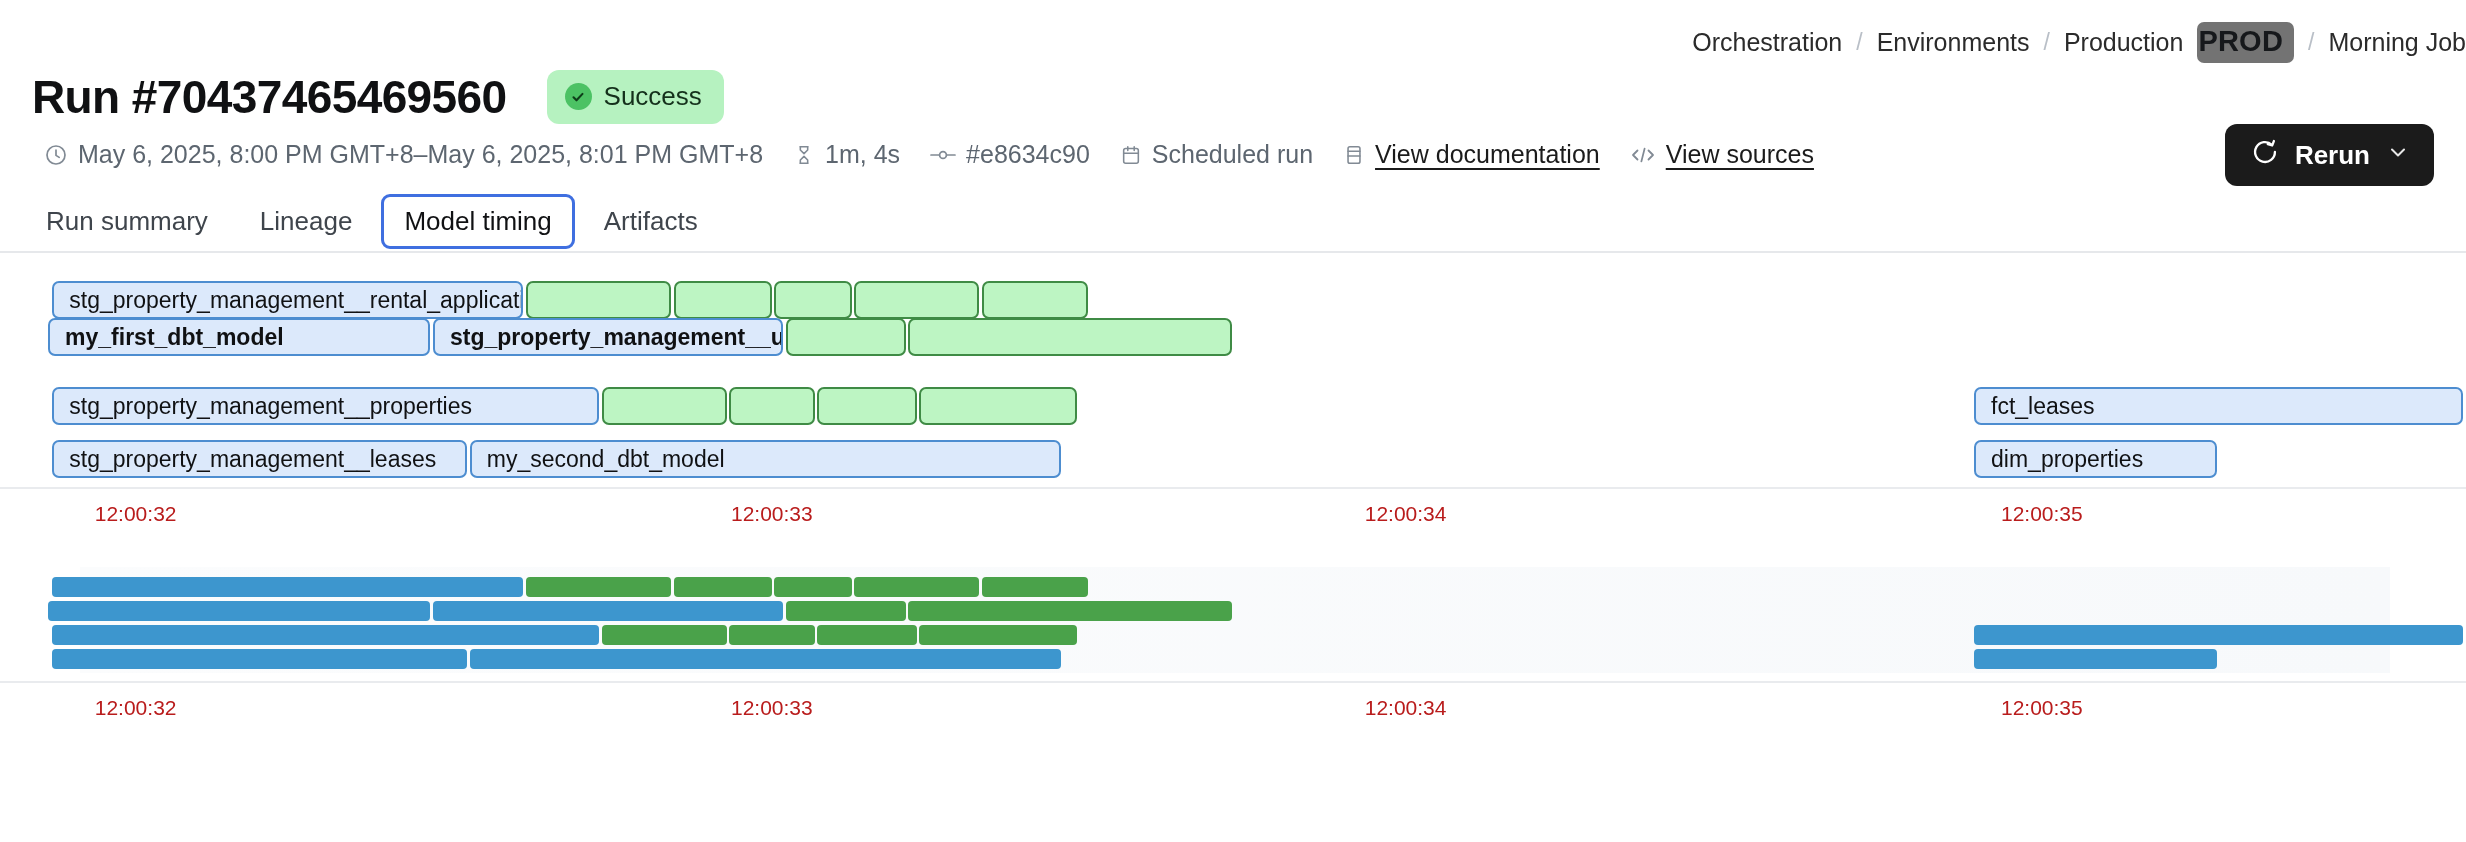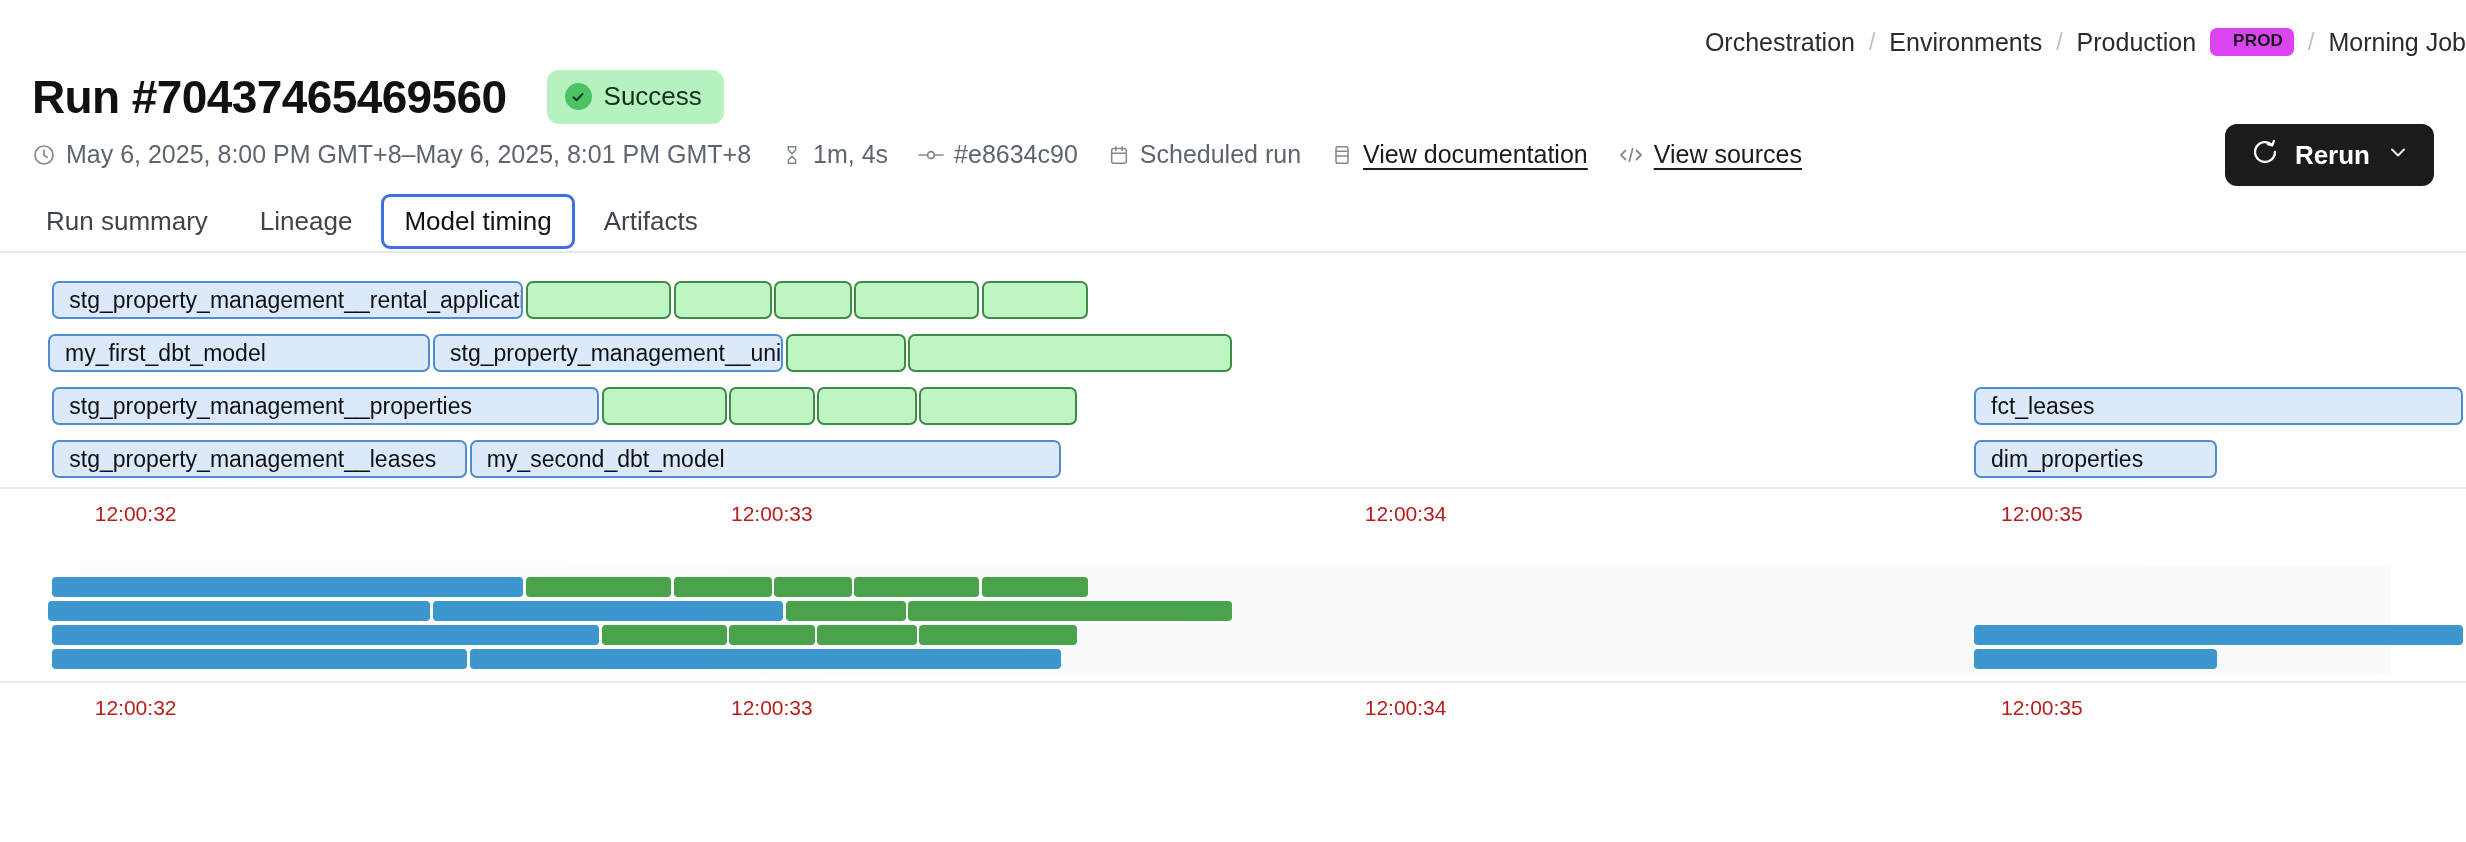--- a/index.html
+++ b/index.html
@@ -17,23 +17,23 @@
     display:flex; align-items:center; gap:0;
     padding: 28px 0 0 32px;
     font-size: 25px;
     color:#1b1b1b;
     height: 56px;
     justify-content: flex-end;
   }
   .crumb { color:#2b2b2b; white-space:nowrap; }
   .crumb-sep { color:#b9bfc7; margin:0 14px; font-size:23px; }
   .crumb-chip {
-    background:#d946ef; color:#16181b;
-    border-radius:7px; padding:3px 11px 5px 23px;
-    font-size:17px; font-weight:600; margin-left:14px;
+    background:#737373; color:#16181b;
+    border-radius:7px; padding:3px 11px 5px 1px;
+    font-size:29px; font-weight:600; margin-left:14px;
     letter-spacing:.2px;
   }
 
   
   .title-row {
     display:flex; align-items:center; gap:40px;
     padding: 14px 0 0 32px;
   }
   .page-title {
     font-size:46px; font-weight:700; letter-spacing:-.6px;
@@ -59,21 +59,21 @@
     border-radius:12px; border:none;
     height:62px; padding:0 24px 0 26px;
     font-size:26px; font-weight:600; cursor:pointer;
     font-family:"Liberation Sans", sans-serif;
   }
   .rerun-btn .chev { opacity:.9; }
 
   
   .meta-row {
     display:flex; align-items:flex-end;
-    padding: 16px 0 0 32px;
+    padding: 16px 0 0 44px;
     font-size:25px; color:#5d6670;
     gap:0;
   }
   .meta-item { display:flex; align-items:center; gap:10px; white-space:nowrap; }
   .meta-item + .meta-item { margin-left:30px; }
   .meta-link {
     color:#1b1b1b; text-decoration:underline; text-underline-offset:5px;
     cursor:pointer; font-weight:500;
   }
   .meta-ico { display:flex; align-items:center; color:#818a94; }
@@ -244,21 +244,21 @@
 <div class="gantt-wrap">
   <div class="gantt-rows" id="detail-rows">
       <div class="row" style="top: 0px;">
         <div class="seg blue" style="left: 2.12%; width: 19.1%;">stg_property_management__rental_applications</div>
         <div class="seg green" style="left: 21.31%; width: 5.92%;"></div>
         <div class="seg green" style="left: 27.33%; width: 3.97%;"></div>
         <div class="seg green" style="left: 31.39%; width: 3.17%;"></div>
         <div class="seg green" style="left: 34.65%; width: 5.07%;"></div>
         <div class="seg green" style="left: 39.82%; width: 4.3%;"></div>
       </div>
-      <div class="row" style="top: 53px;">
+      <div class="row" style="top: 37px; font-weight: bold;">
         <div class="seg blue" style="left: 1.95%; width: 15.5%;">my_first_dbt_model</div>
         <div class="seg blue" style="left: 17.56%; width: 14.21%;">stg_property_management__units</div>
         <div class="seg green" style="left: 31.87%; width: 4.87%;"></div>
         <div class="seg green" style="left: 36.82%; width: 13.14%;"></div>
       </div>
       <div class="row" style="top: 106px;">
         <div class="seg blue" style="left: 2.12%; width: 22.18%;">stg_property_management__properties</div>
         <div class="seg green" style="left: 24.41%; width: 5.07%;"></div>
         <div class="seg green" style="left: 29.56%; width: 3.49%;"></div>
         <div class="seg green" style="left: 33.13%; width: 4.06%;"></div>

